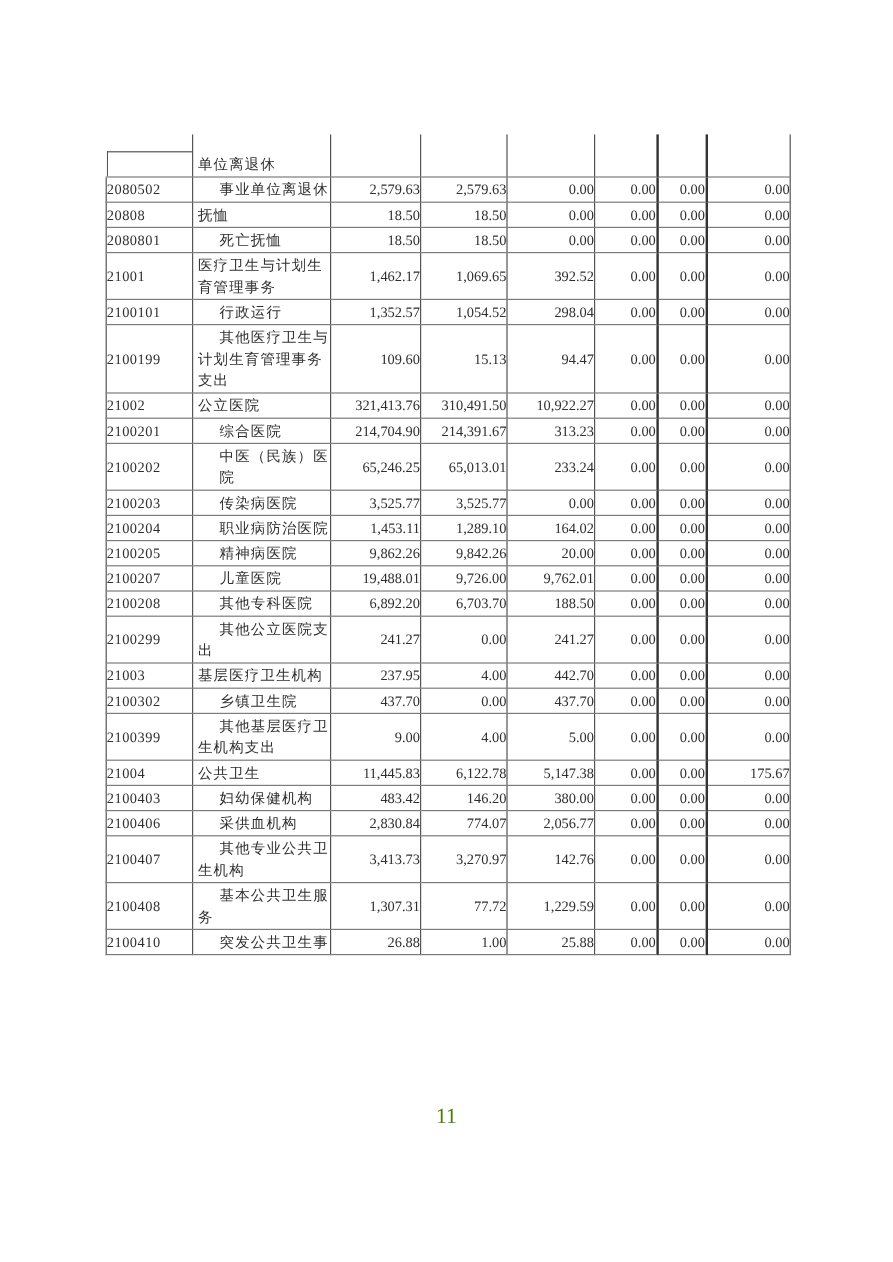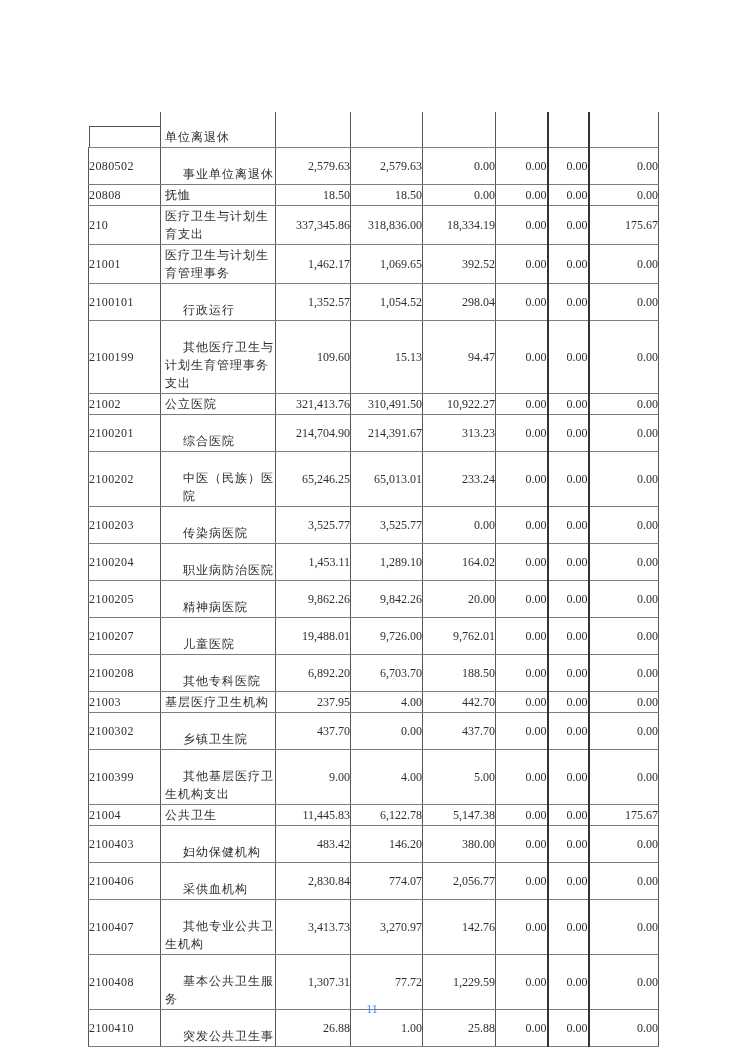--- a/index.html
+++ b/index.html
@@ -42,46 +42,46 @@
   td.code-cell {
     text-align: left;
     padding-left: 5px;
     letter-spacing: 0.4px;
   }
   td.name-cell {
     text-align: left;
     letter-spacing: 1px;
   }
   td.name-cell .nline { padding-left: 4px; }
-  td.name-cell .nline.ind { padding-left: 22px; margin-top: 16px; }
+  td.name-cell .nline.ind { padding-left: 22px; }
   td.num-cell {
     text-align: right;
     padding-right: 8px;
   }
 
   
   tr.cont-row td { border-top: none; height: 33px; }
   tr.cont-row td.code-cell { border-left: none; position: relative; padding: 0; }
   tr.cont-row td.code-cell .cont-box {
     position: absolute;
     left: 0; right: 0; bottom: 0;
     height: 20px;
     border-top: 1px solid #555;
     border-left: 1px solid #555;
   }
   tr.cont-row td.name-cell { vertical-align: bottom; }
 
   .page-number {
     position: absolute;
-    top: 1002px;
+    top: 920px;
     left: 0;
     width: 744px;
     text-align: center;
-    font-size: 12px;
-    color: #3b82f6;
+    font-size: 18px;
+    color: #4d7c0f;
   }
 </style>
 </head>
 <body>
 
 <div class="page">
 
   <table class="budget">
     <colgroup>
       <col style="width:72px">
@@ -126,31 +126,30 @@
             <div class="nline">抚恤</div>
           </td>
           <td class="num-cell c3">18.50</td>
           <td class="num-cell c4">18.50</td>
           <td class="num-cell c5">0.00</td>
           <td class="num-cell c6">0.00</td>
           <td class="num-cell c7">0.00</td>
           <td class="num-cell c8">0.00</td>
         </tr>
         <tr>
-          <td class="code-cell">210</td>
-          <td class="name-cell">
-            <div class="nline">医疗卫生与计划生</div>
-            <div class="nline">育支出</div>
-          </td>
-          <td class="num-cell c3">337,345.86</td>
-          <td class="num-cell c4">318,836.00</td>
-          <td class="num-cell c5">18,334.19</td>
-          <td class="num-cell c6">0.00</td>
-          <td class="num-cell c7">0.00</td>
-          <td class="num-cell c8">175.67</td>
+          <td class="code-cell">2080801</td>
+          <td class="name-cell">
+            <div class="nline ind">死亡抚恤</div>
+          </td>
+          <td class="num-cell c3">18.50</td>
+          <td class="num-cell c4">18.50</td>
+          <td class="num-cell c5">0.00</td>
+          <td class="num-cell c6">0.00</td>
+          <td class="num-cell c7">0.00</td>
+          <td class="num-cell c8">0.00</td>
         </tr>
         <tr>
           <td class="code-cell">21001</td>
           <td class="name-cell">
             <div class="nline">医疗卫生与计划生</div>
             <div class="nline">育管理事务</div>
           </td>
           <td class="num-cell c3">1,462.17</td>
           <td class="num-cell c4">1,069.65</td>
           <td class="num-cell c5">392.52</td>
@@ -274,20 +273,33 @@
             <div class="nline ind">其他专科医院</div>
           </td>
           <td class="num-cell c3">6,892.20</td>
           <td class="num-cell c4">6,703.70</td>
           <td class="num-cell c5">188.50</td>
           <td class="num-cell c6">0.00</td>
           <td class="num-cell c7">0.00</td>
           <td class="num-cell c8">0.00</td>
         </tr>
         <tr>
+          <td class="code-cell">2100299</td>
+          <td class="name-cell">
+            <div class="nline ind">其他公立医院支</div>
+            <div class="nline">出</div>
+          </td>
+          <td class="num-cell c3">241.27</td>
+          <td class="num-cell c4">0.00</td>
+          <td class="num-cell c5">241.27</td>
+          <td class="num-cell c6">0.00</td>
+          <td class="num-cell c7">0.00</td>
+          <td class="num-cell c8">0.00</td>
+        </tr>
+        <tr>
           <td class="code-cell">21003</td>
           <td class="name-cell">
             <div class="nline">基层医疗卫生机构</div>
           </td>
           <td class="num-cell c3">237.95</td>
           <td class="num-cell c4">4.00</td>
           <td class="num-cell c5">442.70</td>
           <td class="num-cell c6">0.00</td>
           <td class="num-cell c7">0.00</td>
           <td class="num-cell c8">0.00</td>

